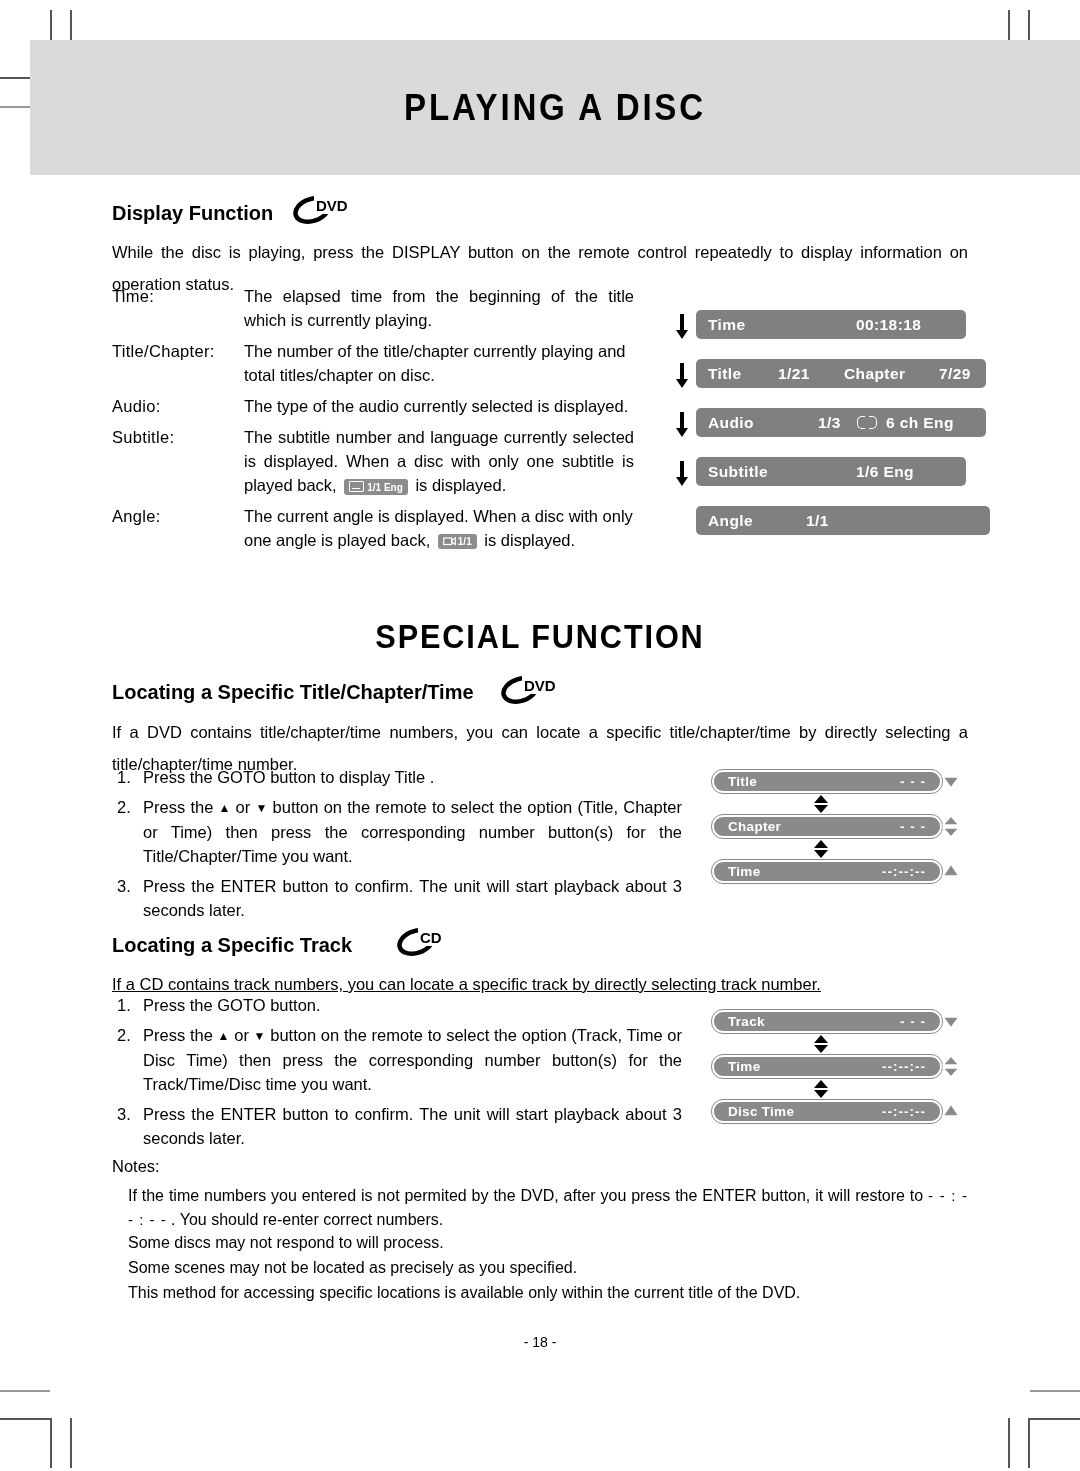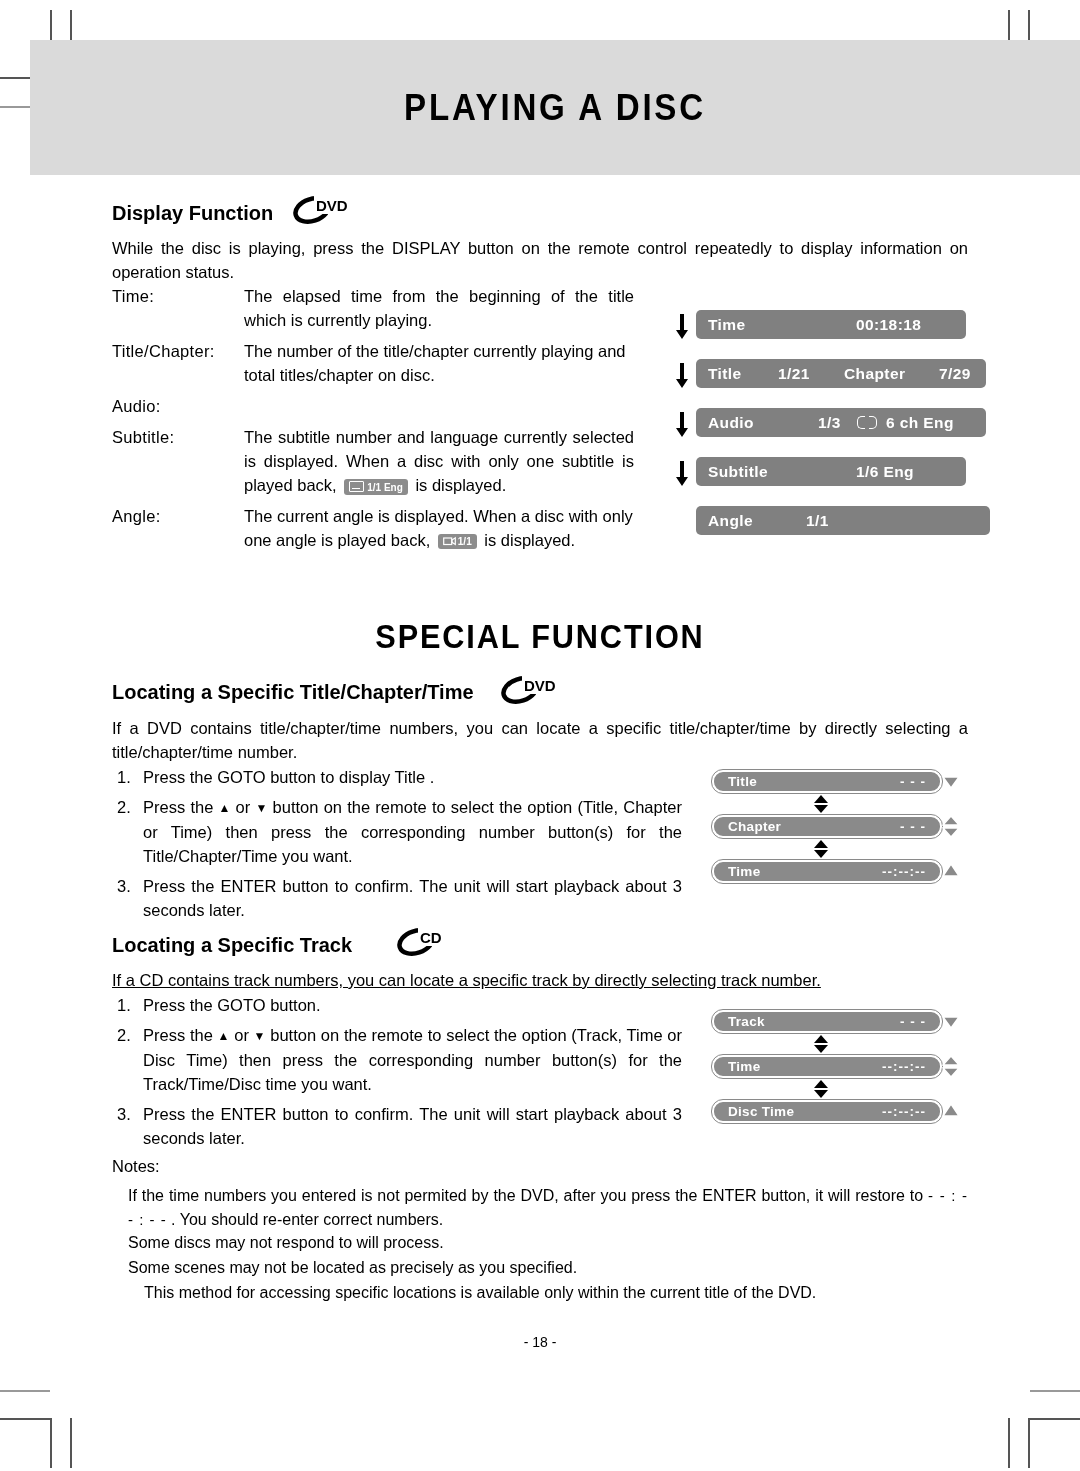--- a/index.html
+++ b/index.html
@@ -36,21 +36,21 @@
     white-space:nowrap;
   }
   .big-head{
     position:absolute;left:0;width:1080px;text-align:center;
     font-size:33px;font-weight:700;letter-spacing:2px;
     transform:scaleX(0.93);transform-origin:center;
   }
 
   .para{
     position:absolute;
-    font-size:16.5px;line-height:24px;
+    font-size:16.5px;line-height:32px;
     text-align:justify;
   }
   .para.nojust{text-align:left;}
 
   
   .disc-logo{
     position:absolute;width:60px;height:36px;
   }
   .disc-logo svg{display:block;}
 
@@ -194,20 +194,21 @@
   <div class="defrow">
     <div class="defterm">Time:</div>
     <div class="defdesc">The elapsed time from the beginning of the title which is currently playing.</div>
   </div>
   <div class="defrow">
     <div class="defterm">Title/Chapter:</div>
     <div class="defdesc last-left">The number of the title/chapter currently playing and total titles/chapter on disc.</div>
   </div>
   <div class="defrow">
     <div class="defterm">Audio:</div>
+    <div class="defdesc">The type of the audio currently selected is displayed.</div>
   </div>
   <div class="defrow">
     <div class="defterm">Subtitle:</div>
     <div class="defdesc">
       <span>The subtitle number and language currently selected is displayed. When a disc with only one subtitle is played back,</span>
       <span class="badge-inline"><span class="mini sub"></span><span>1/1 Eng</span></span>
       <span>is displayed.</span>
     </div>
   </div>
   <div class="defrow">
@@ -450,15 +451,15 @@
   </div>
 </div>
 
 <div class="notes-label" style="left:112px;top:1157px;">Notes:</div>
 
 <div class="note-line" style="left:128px;top:1184px;width:840px;">
   <span>If the time numbers you entered is not permited by the DVD, after you press the ENTER button, it will restore to </span><span class="dashnum">- - : - - : - -</span><span> . You should re-enter correct numbers.</span>
 </div>
 <div class="note-line" style="left:128px;top:1231px;width:840px;">Some discs may not respond to will process.</div>
 <div class="note-line" style="left:128px;top:1256px;width:840px;">Some scenes may not be located as precisely as you specified.</div>
-<div class="note-line" style="left:144px;top:1281px;width:840px;">This method for accessing specific locations is available only within the current title of the DVD.</div>
+<div class="note-line" style="left:128px;top:1281px;width:840px;">This method for accessing specific locations is available only within the current title of the DVD.</div>
 
 <div class="page-num" style="top:1334px;">- 18 -</div>
 
 </body></html>

